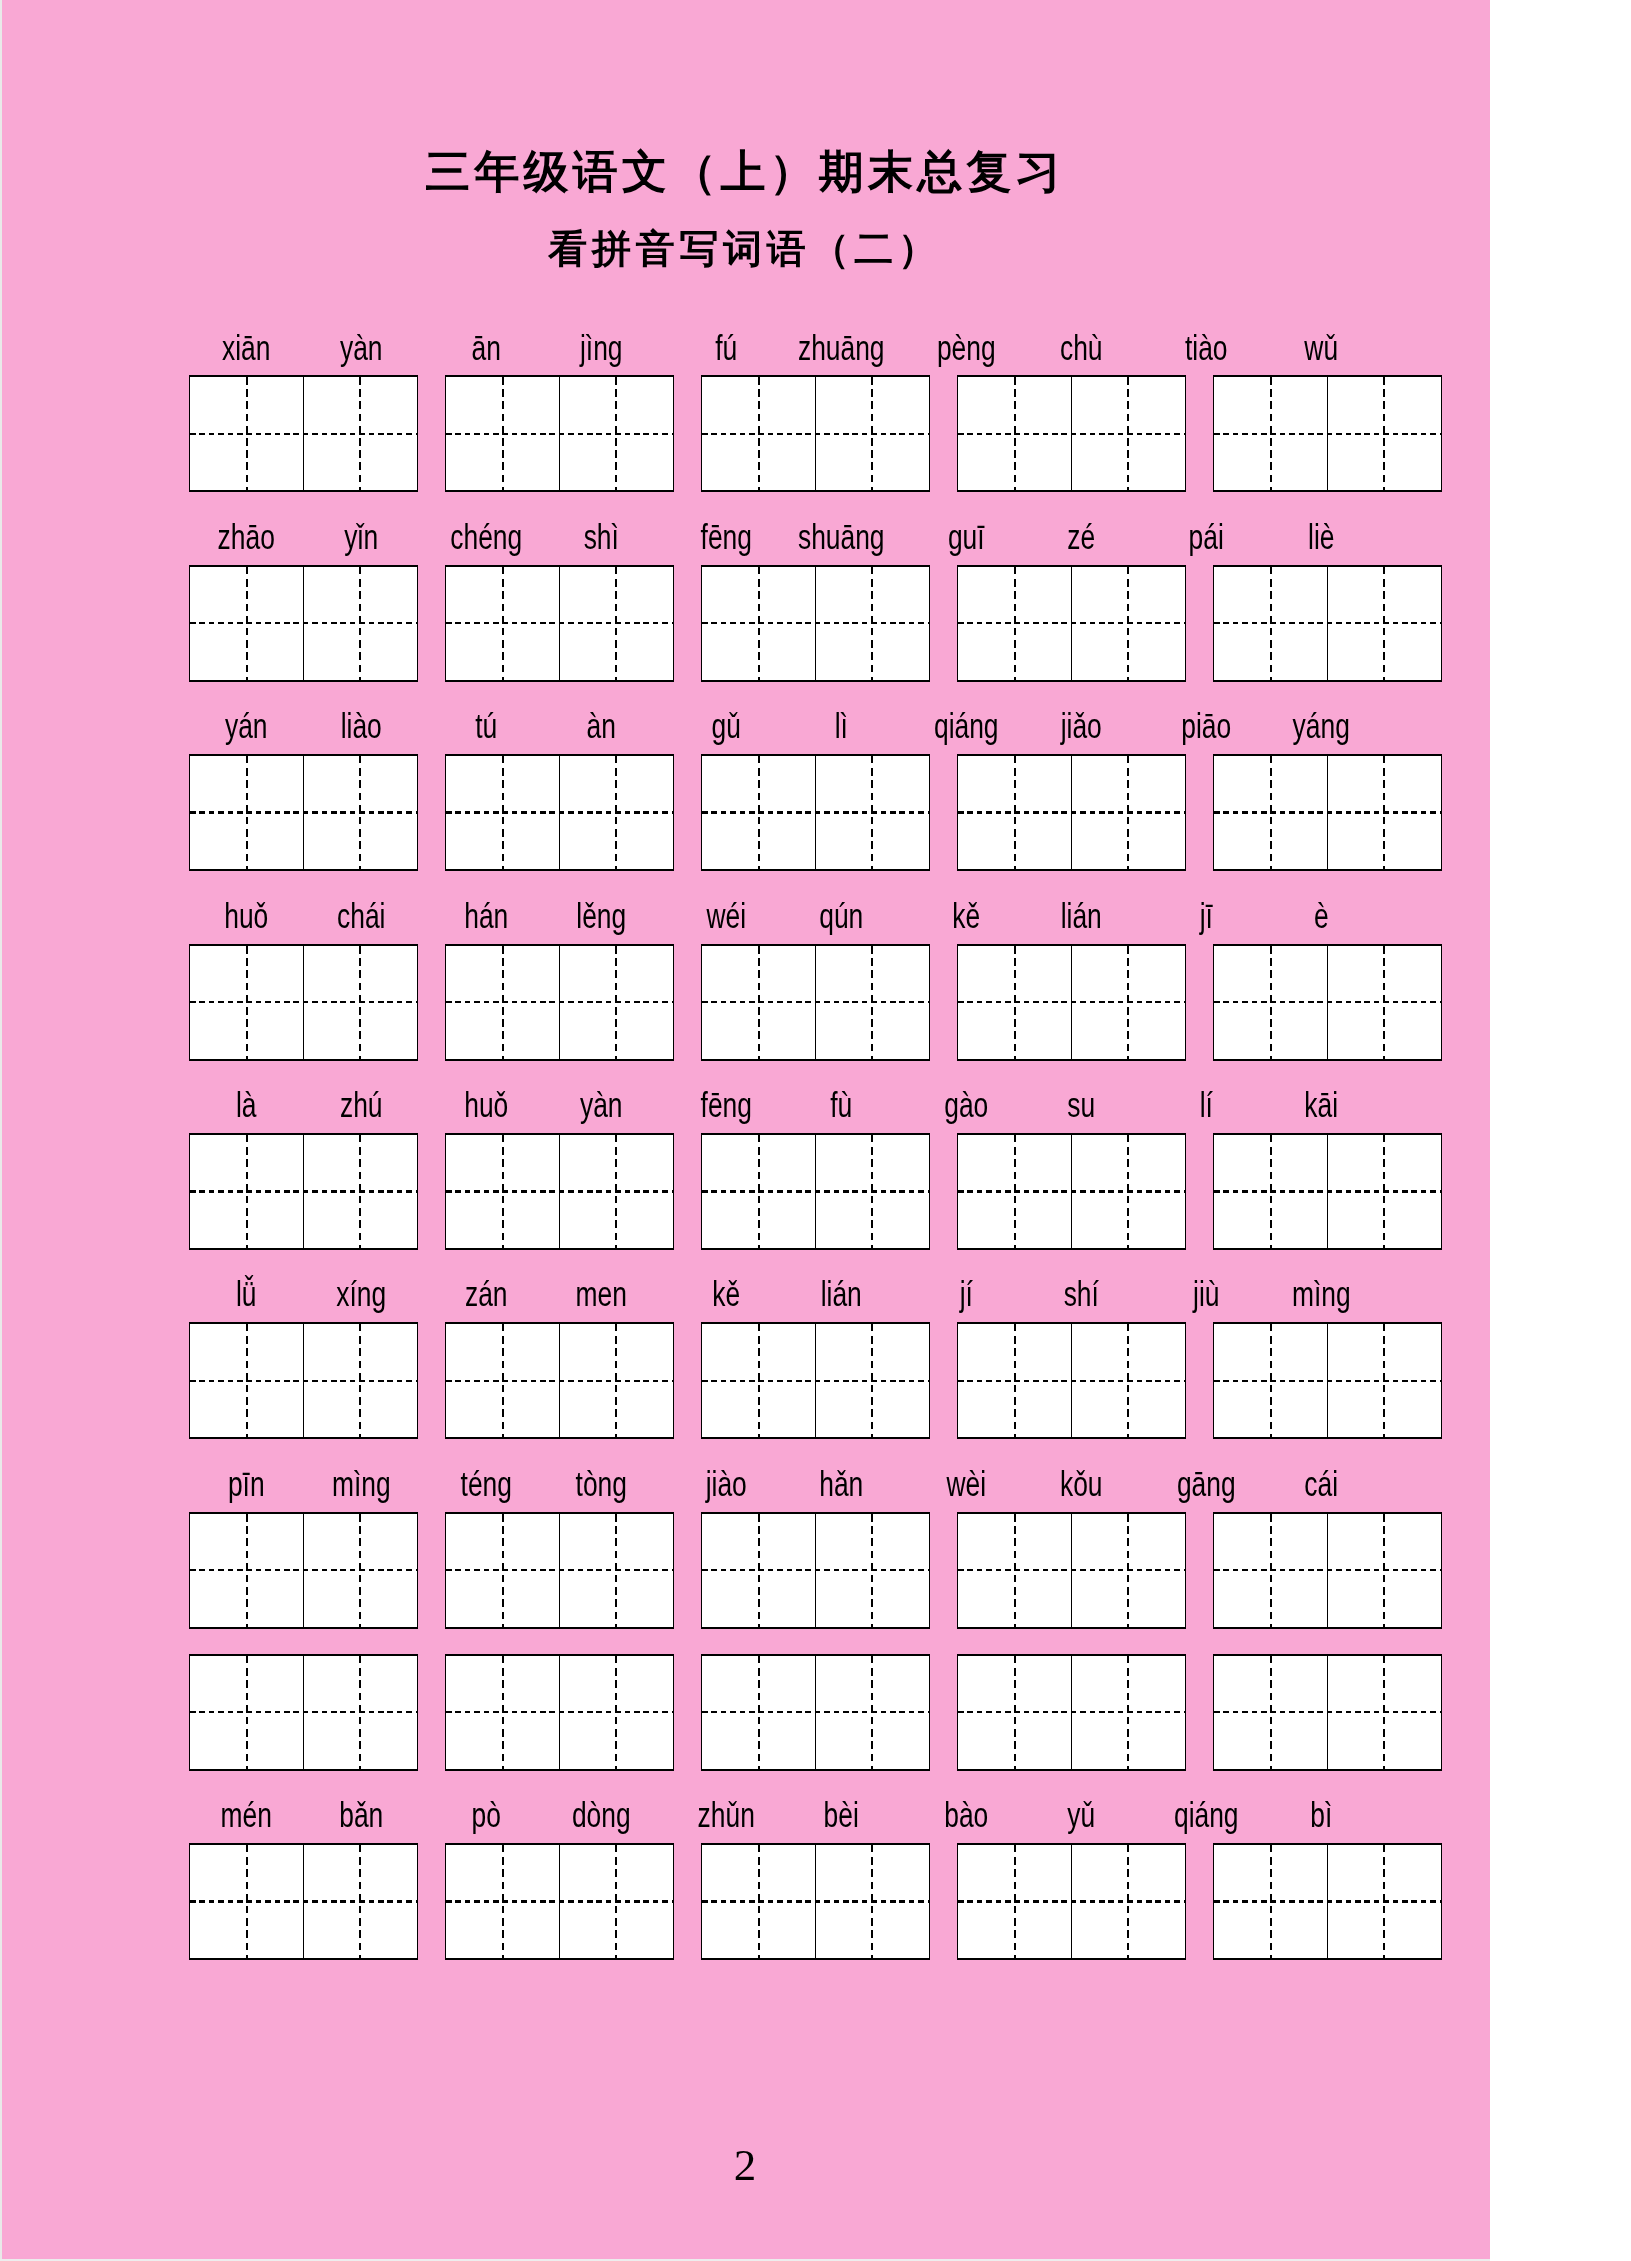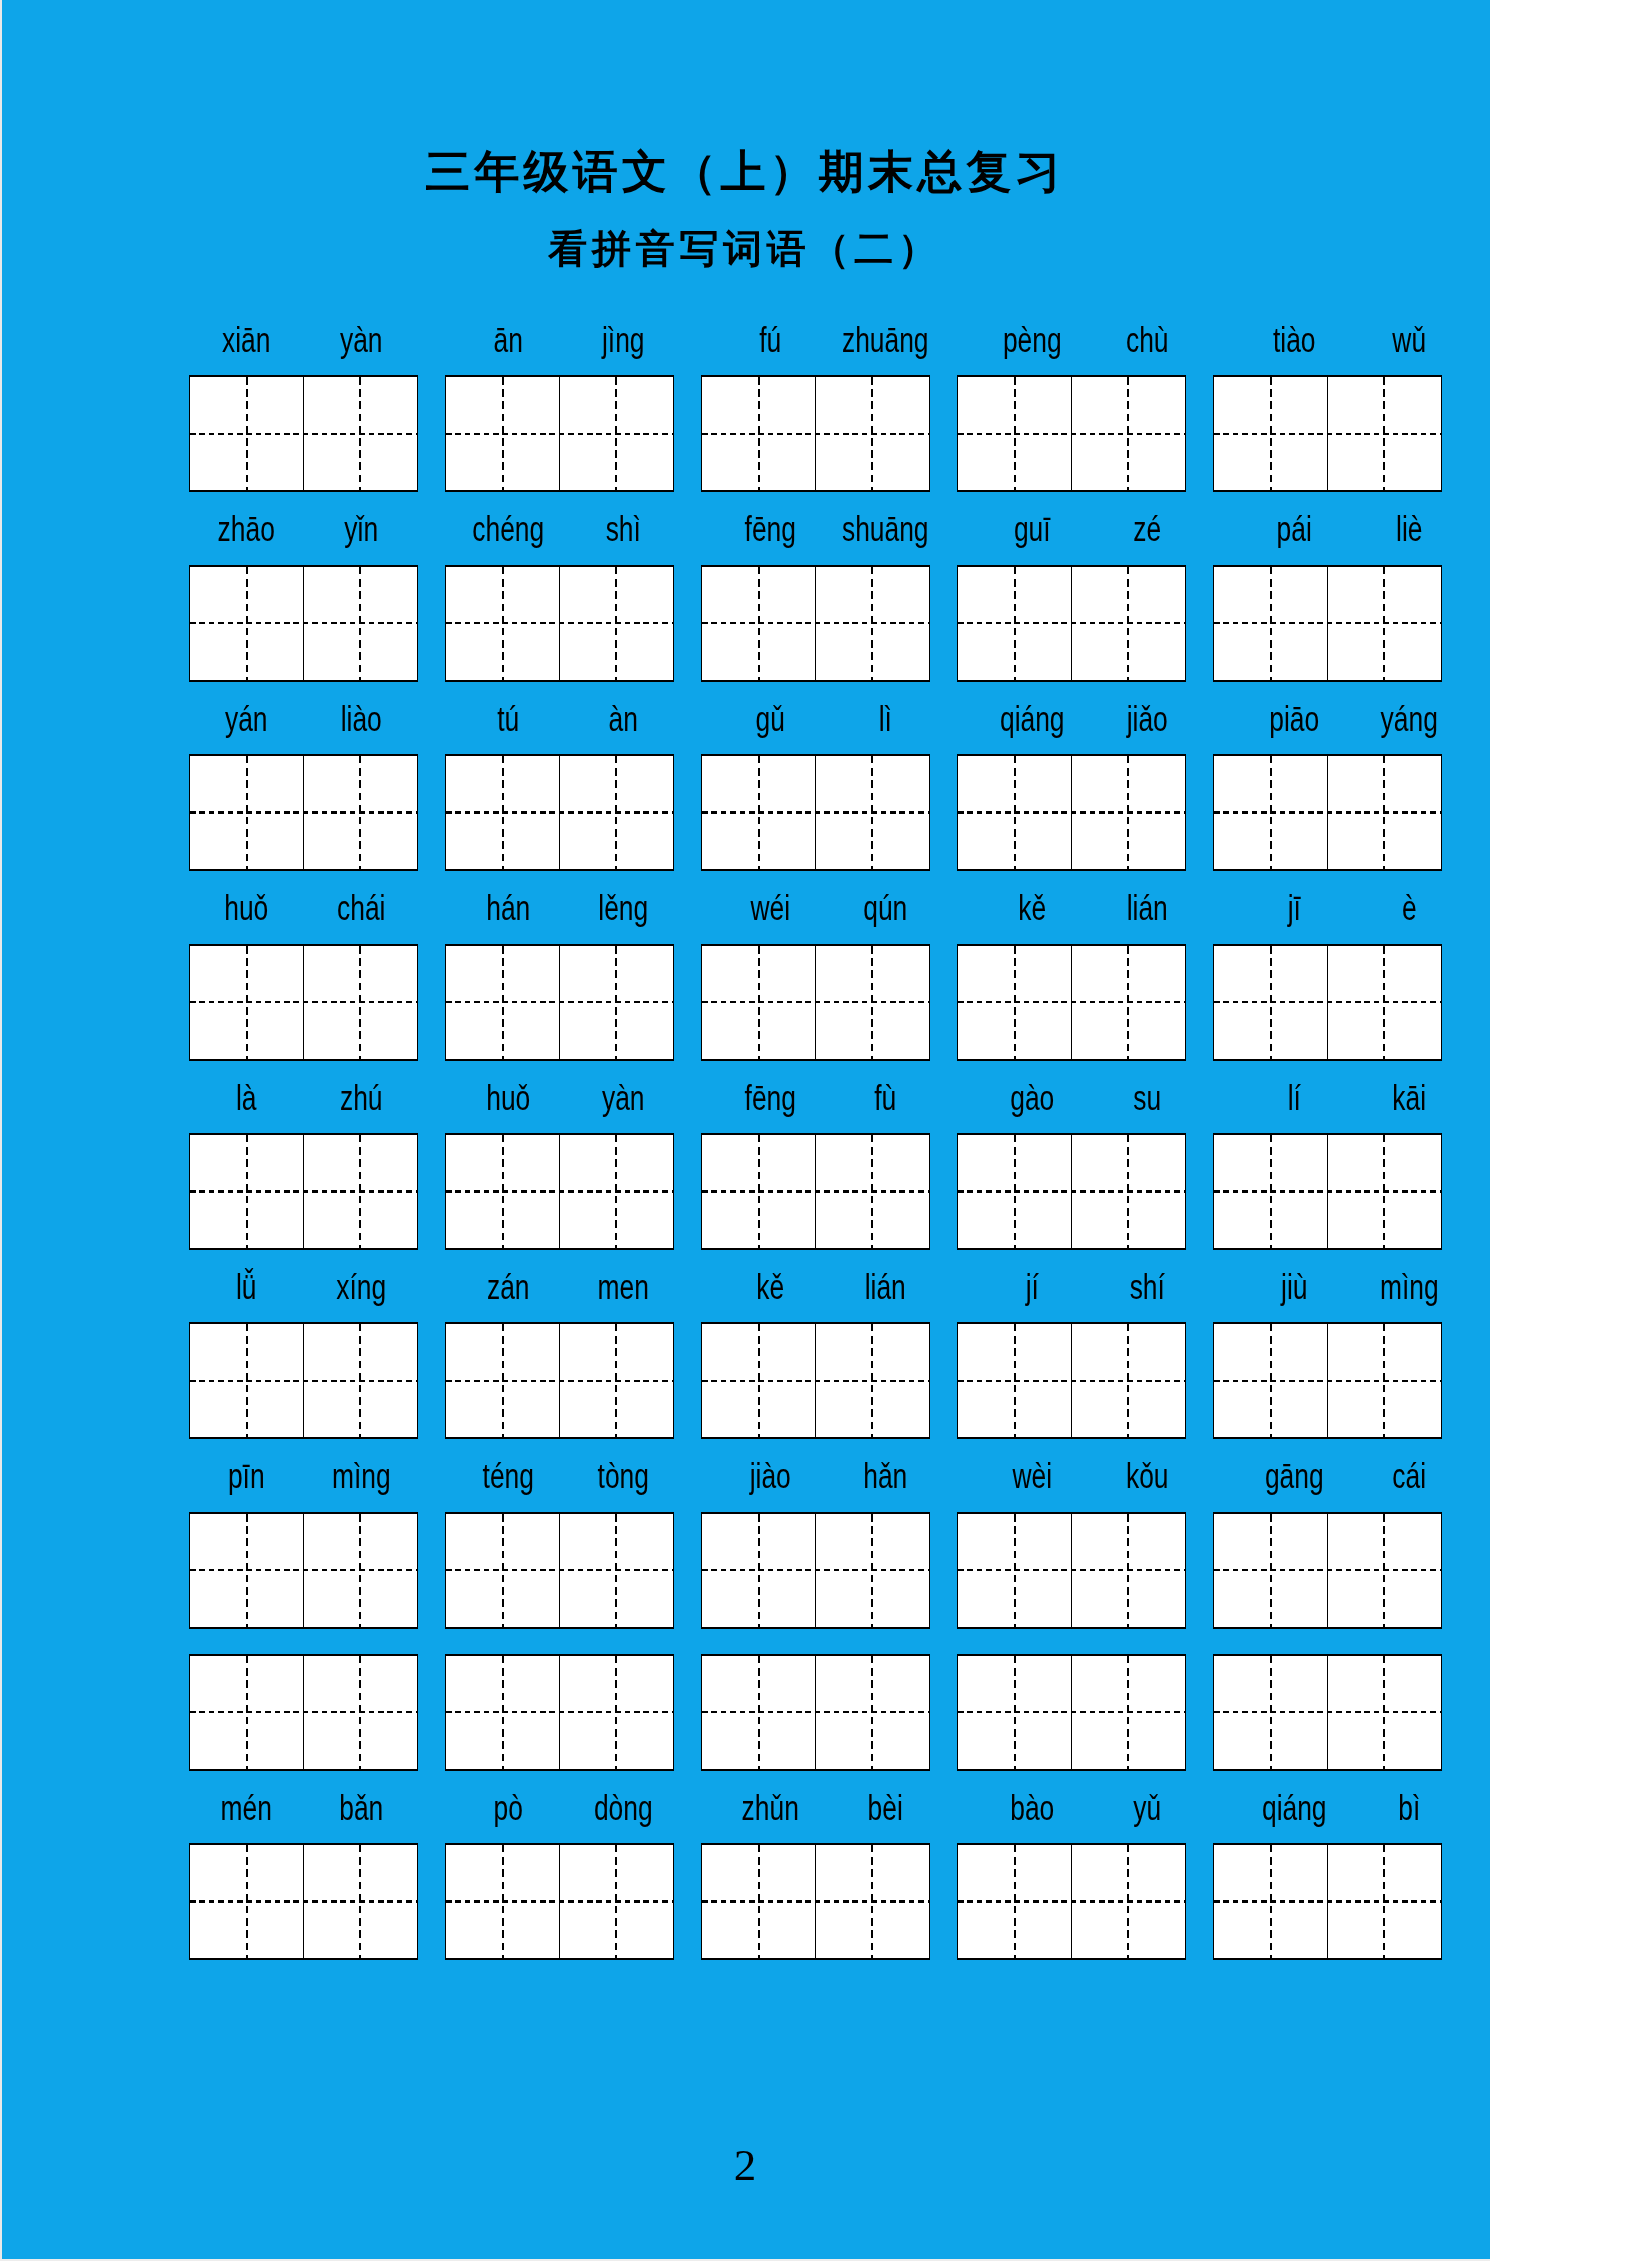--- a/index.html
+++ b/index.html
@@ -1,20 +1,20 @@
 <!DOCTYPE html>
 <html style="font-size:7.5px"><head>
 <meta charset="utf-8">
 <style>
   html, body { margin: 0; padding: 0; background: #ffffff; }
   .page {
     position: relative;
     width: 1490px;
     height: 2261px;
-    background: #0ea5e9;
+    background: #f9a8d4;
     color: #000;
     font-family: "Liberation Sans", "DejaVu Sans", sans-serif;
     overflow: hidden;
     box-sizing: border-box;
   }
   .scan-edge-left {
     position: absolute; left: 0; top: 0; bottom: 0; width: 2.3px;
     background: #e9e9e9;
   }
   .scan-edge-bottom {
@@ -45,22 +45,23 @@
   }
   .rows {
     position: absolute;
     top: 328px;
     left: 189px;
     width: 1253px;
   }
   .row { margin-bottom: 25px; }
   .labels {
     display: flex;
-    column-gap: 33px;
+    column-gap: 11px;
     height: 38px;
+    align-items: flex-end;
     margin-bottom: 9.4px;
   }
   .label-group {
     width: 229px;
     display: flex;
     flex: 0 0 auto;
   }
   .syll {
     display: block;
     width: 50%;

